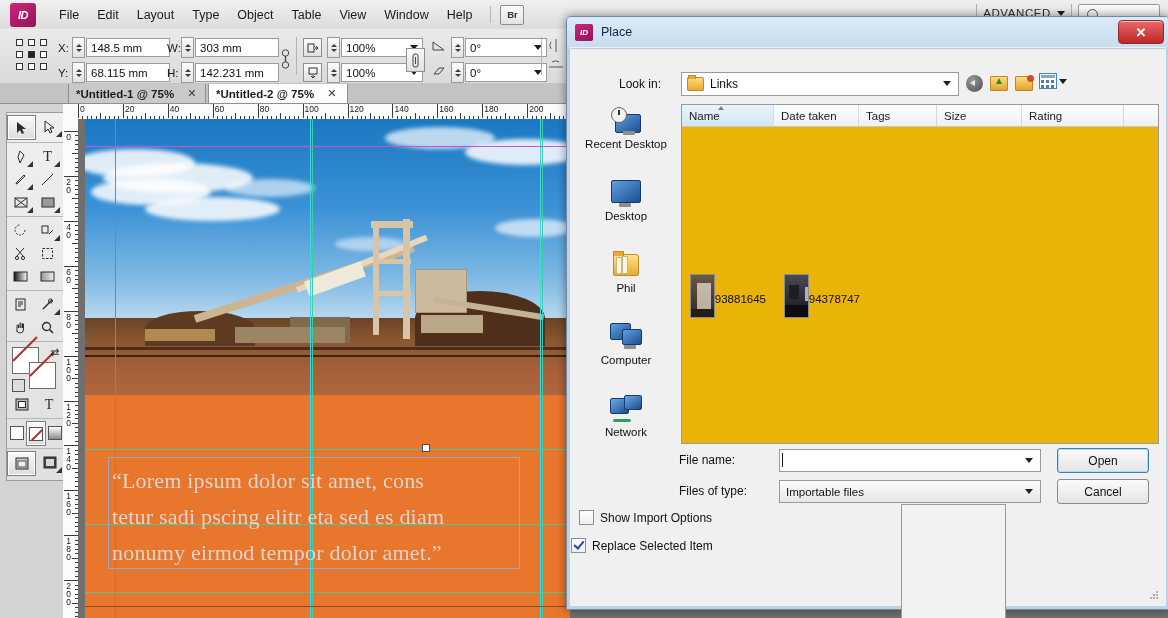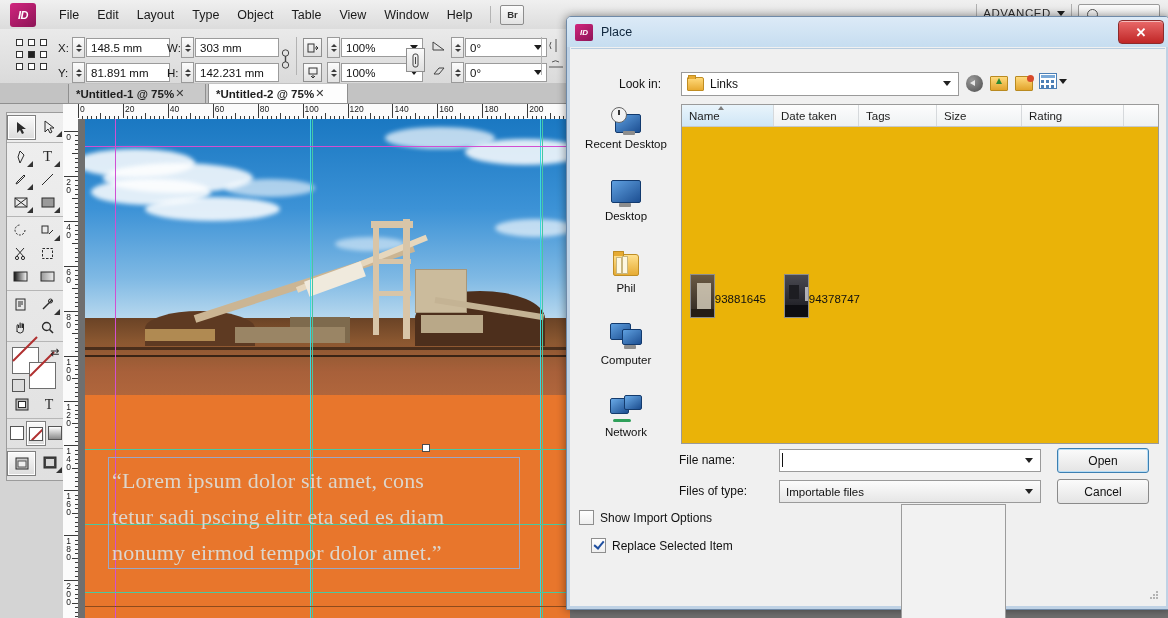--- a/index.html
+++ b/index.html
@@ -54,21 +54,21 @@
     color:#101010;padding:0 4px;display:flex;align-items:center;justify-content:space-between;}
   .caret{width:0;height:0;border-left:4.5px solid transparent;border-right:4.5px solid transparent;
     border-top:5px solid #1d1d1d;}
   .sq-icon{width:17px;height:17px;border:1px solid #8f8f8f;background:linear-gradient(#fbfbfb,#e0e0e0);
     display:flex;align-items:center;justify-content:center;}
   .grp-sep{position:absolute;width:1px;background:#b3b3b3;}
 
   
   #tabbar{position:absolute;left:0;top:83px;width:1168px;height:20px;background:#c3c3c3;
     border-bottom:1px solid #8f8f8f;}
-  .doctab{position:absolute;top:1px;height:19px;display:flex;align-items:center;gap:1px;
+  .doctab{position:absolute;top:1px;height:19px;display:flex;align-items:center;gap:13px;
     padding:0 7px;font-size:11.5px;font-weight:bold;color:#1c1c1c;
     border-left:1px solid #8f8f8f;border-right:1px solid #8f8f8f;}
   .doctab.inactive{background:#c9c9c9;}
   .doctab.active{background:#fdfdfd;}
   .xmark{font-size:11px;color:#3a3a3a;font-weight:normal;}
 
   
   #toolbox{position:absolute;left:6px;top:112px;width:57px;
     background:linear-gradient(#efefef,#e0e0e0);border:1px solid #9c9c9c;padding-bottom:2px;}
   .tgrp{border-bottom:1px solid #b6b6b6;padding:2px 0;}
@@ -275,21 +275,21 @@
           <i class="d"></i>
         </span>
       <span class="txtfld" style="width:74px">148.5 mm</span>
     </div>
     <div class="fld-row" style="left:58px;top:33px;">
       <span class="fld-lbl">Y:</span>
       <span class="spin">
           <i class="u"></i>
           <i class="d"></i>
         </span>
-      <span class="txtfld" style="width:74px">81.891 mm</span>
+      <span class="txtfld" style="width:74px">68.115 mm</span>
     </div>
 
     <div class="fld-row" style="left:167px;top:8px;">
       <span class="fld-lbl">W:</span>
       <span class="spin">
           <i class="u"></i>
           <i class="d"></i>
         </span>
       <span class="txtfld" style="width:74px">303 mm</span>
     </div>
@@ -1054,21 +1054,21 @@
       <span class="cb-arrow"></span>
     </div>
 
     <div class="dbtn default" style="left:486px;top:399px;">Open</div>
     <div class="dbtn" style="left:486px;top:430px;">Cancel</div>
 
     <div class="crow" style="left:8px;top:461px;">
       <span class="chk"></span>
       <span>Show Import Options</span>
     </div>
-    <div class="crow" style="left:20px;top:489px;">
+    <div class="crow" style="left:0;top:489px;">
       <span class="chk on"></span>
       <span>Replace Selected Item</span>
     </div>
 
     <div id="preview-pane"></div>
 
     <div id="dlg-grip">
       <i style="left:7px;top:1px"></i>
         <i style="left:4px;top:4px"></i>
         <i style="left:7px;top:4px"></i>

